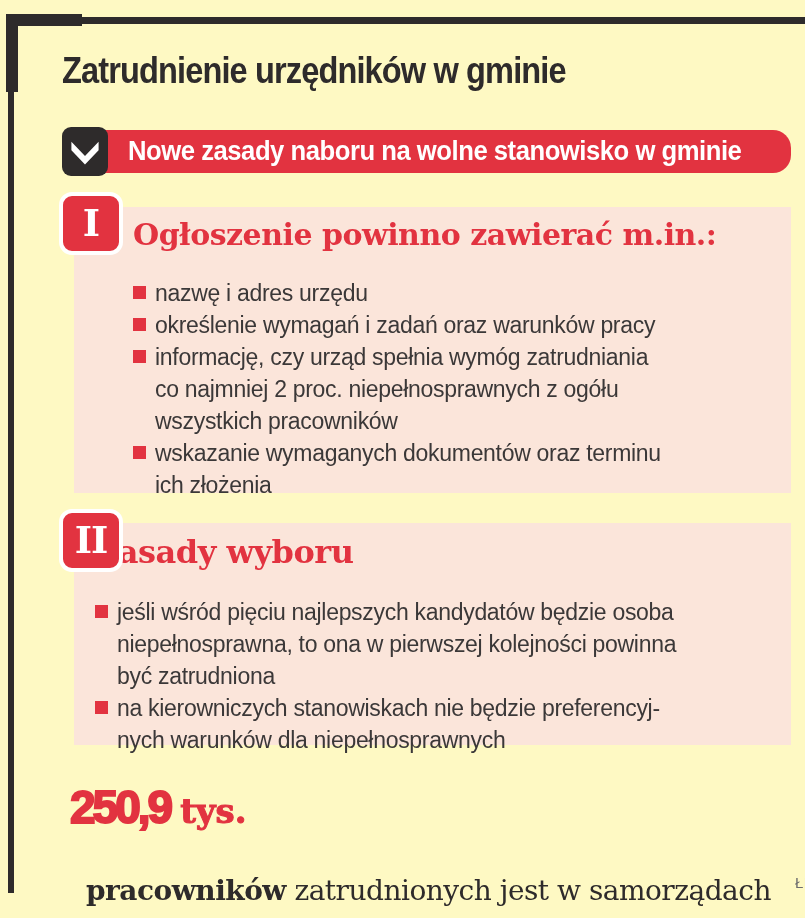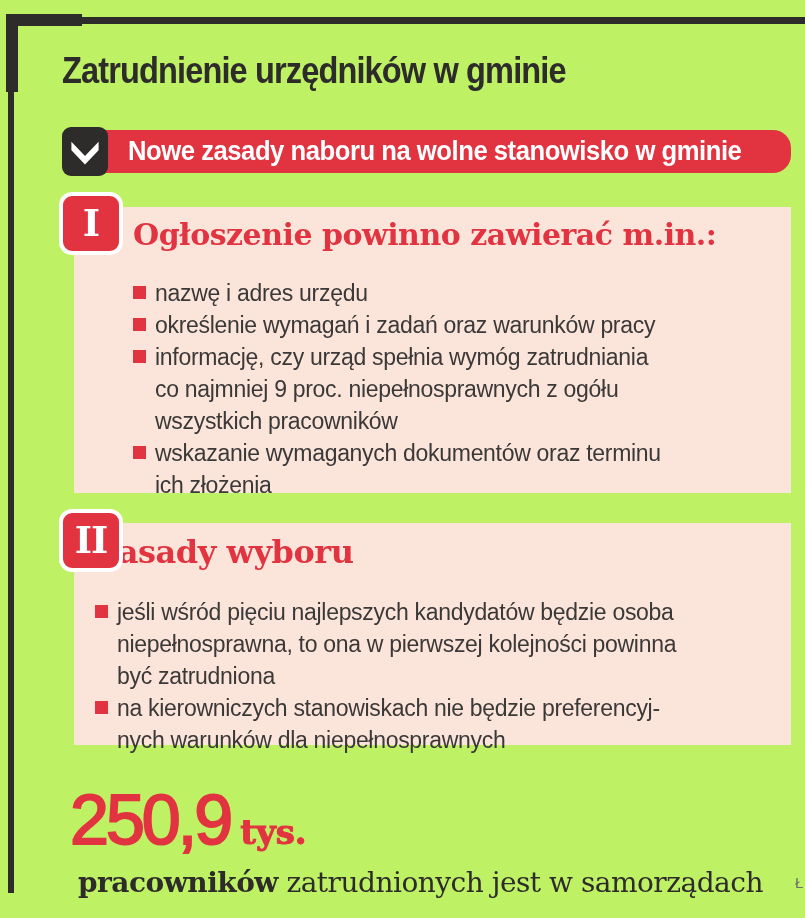--- a/index.html
+++ b/index.html
@@ -4,21 +4,21 @@
 <style>
   :root{
     --red:#e23340;
     --panel:#fbe5da;
     --dark:#2e2b2b;
     --text:#3b3838;
     --credit:#6d6d6d;
   }
   html,body{margin:0;padding:0;background:#fff;}
   .page{
-    position:relative;width:805px;height:918px;background:#bef264;overflow:hidden;
+    position:relative;width:805px;height:918px;background:#fef9c3;overflow:hidden;
     font-family:"Liberation Sans",sans-serif;
   }
   
   .frame-h-thin{position:absolute;left:6px;top:17px;width:799px;height:7px;background:var(--dark);}
   .frame-h-thick{position:absolute;left:6px;top:14px;width:76px;height:12px;background:var(--dark);}
   .frame-v-thin{position:absolute;left:8px;top:90px;width:6px;height:803px;background:var(--dark);}
   .frame-v-thick{position:absolute;left:6px;top:14px;width:12px;height:78px;background:var(--dark);}
 
   .title{
     position:absolute;left:62px;top:50px;margin:0;
@@ -71,29 +71,29 @@
   .badge span{
     font-family:"DejaVu Serif",serif;font-weight:bold;color:#fff;
     font-size:37px;line-height:1;letter-spacing:-1px;
   }
 
   .stat{
     position:absolute;left:70px;top:780px;
     display:flex;align-items:baseline;color:var(--red);
   }
   .stat-value{
-    font-size:70px;font-weight:normal;letter-spacing:-3px;
+    font-size:46px;font-weight:bold;letter-spacing:-3px;
     -webkit-text-stroke:2px var(--red);
   }
   .stat-unit{
     font-family:"DejaVu Serif",serif;font-weight:bold;font-size:34px;
     margin-left:10px;text-align:center;-webkit-text-stroke:1px var(--red);
   }
   .stat-desc{
-    position:absolute;left:70px;top:858px;margin:8px;
+    position:absolute;left:70px;top:858px;margin:16px;
     font-family:"DejaVu Serif",serif;font-size:28px;color:var(--dark);
     letter-spacing:-0.5px;white-space:nowrap;
   }
   .stat-desc strong{font-weight:bold;}
   .credit{
     position:absolute;left:763px;top:874px;
     font-size:15px;font-weight:normal;color:var(--credit);letter-spacing:0.5px;margin-left:32px;
   }
 </style>
 </head>
@@ -129,21 +129,21 @@
       <div class="bullet">
         <span class="sq"></span>
         <div class="bl">
           <div>określenie wymagań i zadań oraz warunków pracy</div>
         </div>
       </div>
       <div class="bullet">
         <span class="sq"></span>
         <div class="bl">
           <div>informację, czy urząd spełnia wymóg zatrudniania</div>
-          <div>co najmniej 9 proc. niepełnosprawnych z ogółu</div>
+          <div>co najmniej 2 proc. niepełnosprawnych z ogółu</div>
           <div>wszystkich pracowników</div>
         </div>
       </div>
       <div class="bullet">
         <span class="sq"></span>
         <div class="bl">
           <div>wskazanie wymaganych dokumentów oraz terminu</div>
           <div>ich złożenia</div>
         </div>
       </div>

